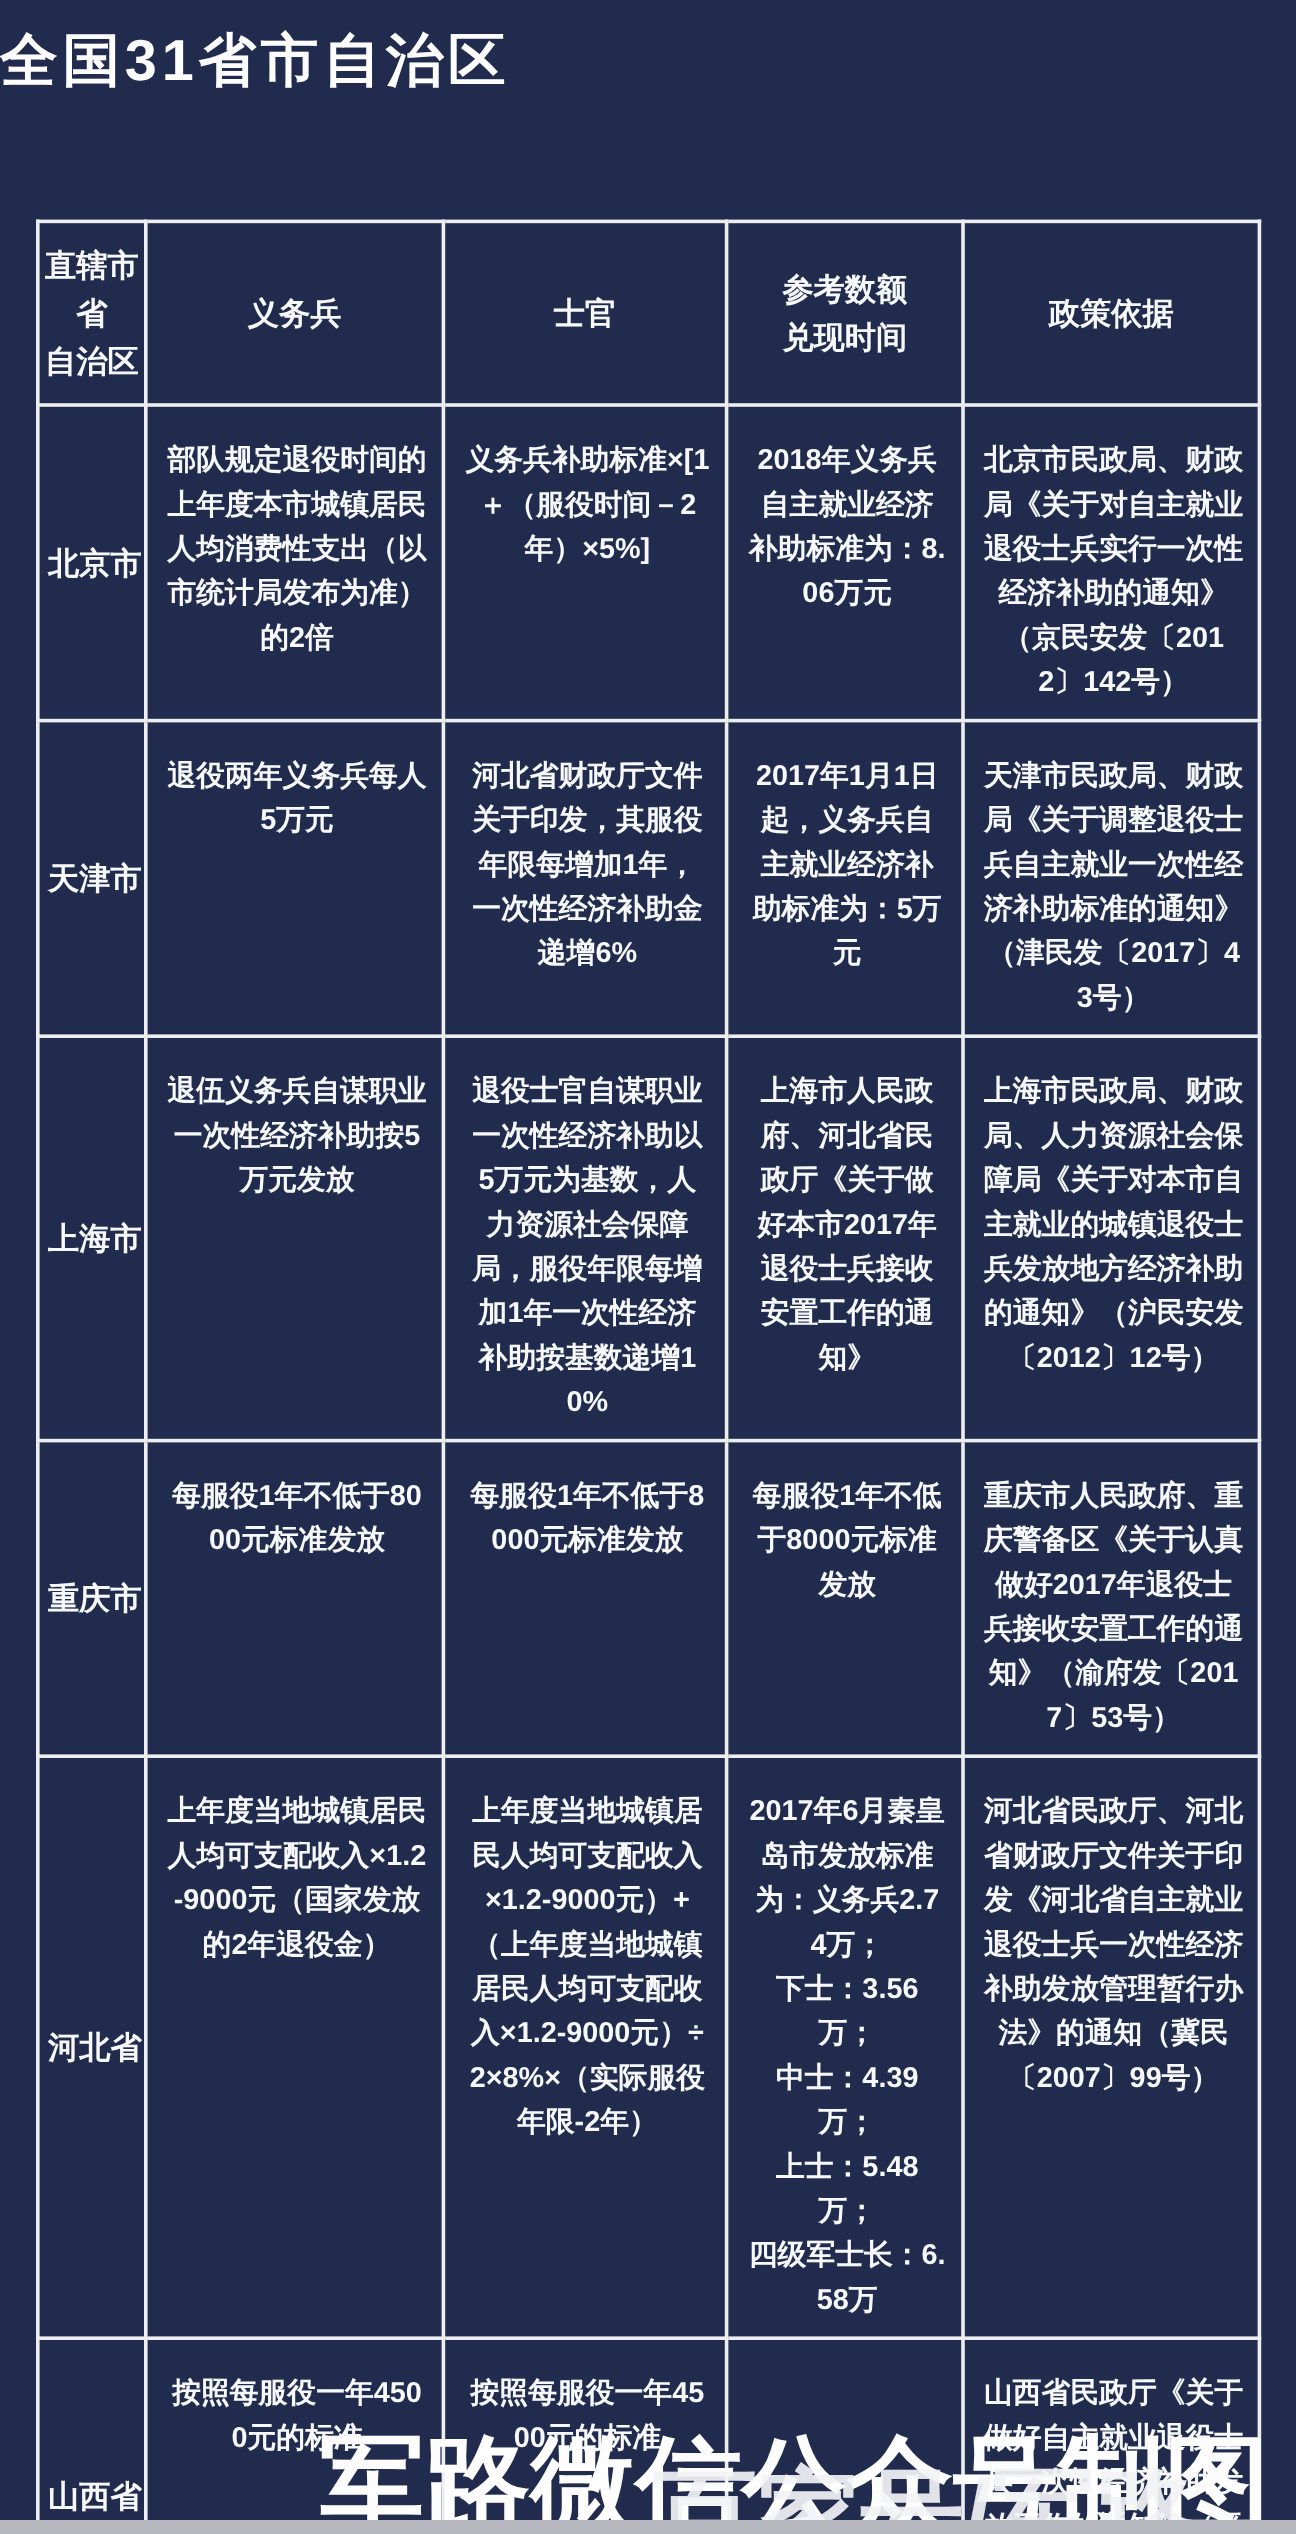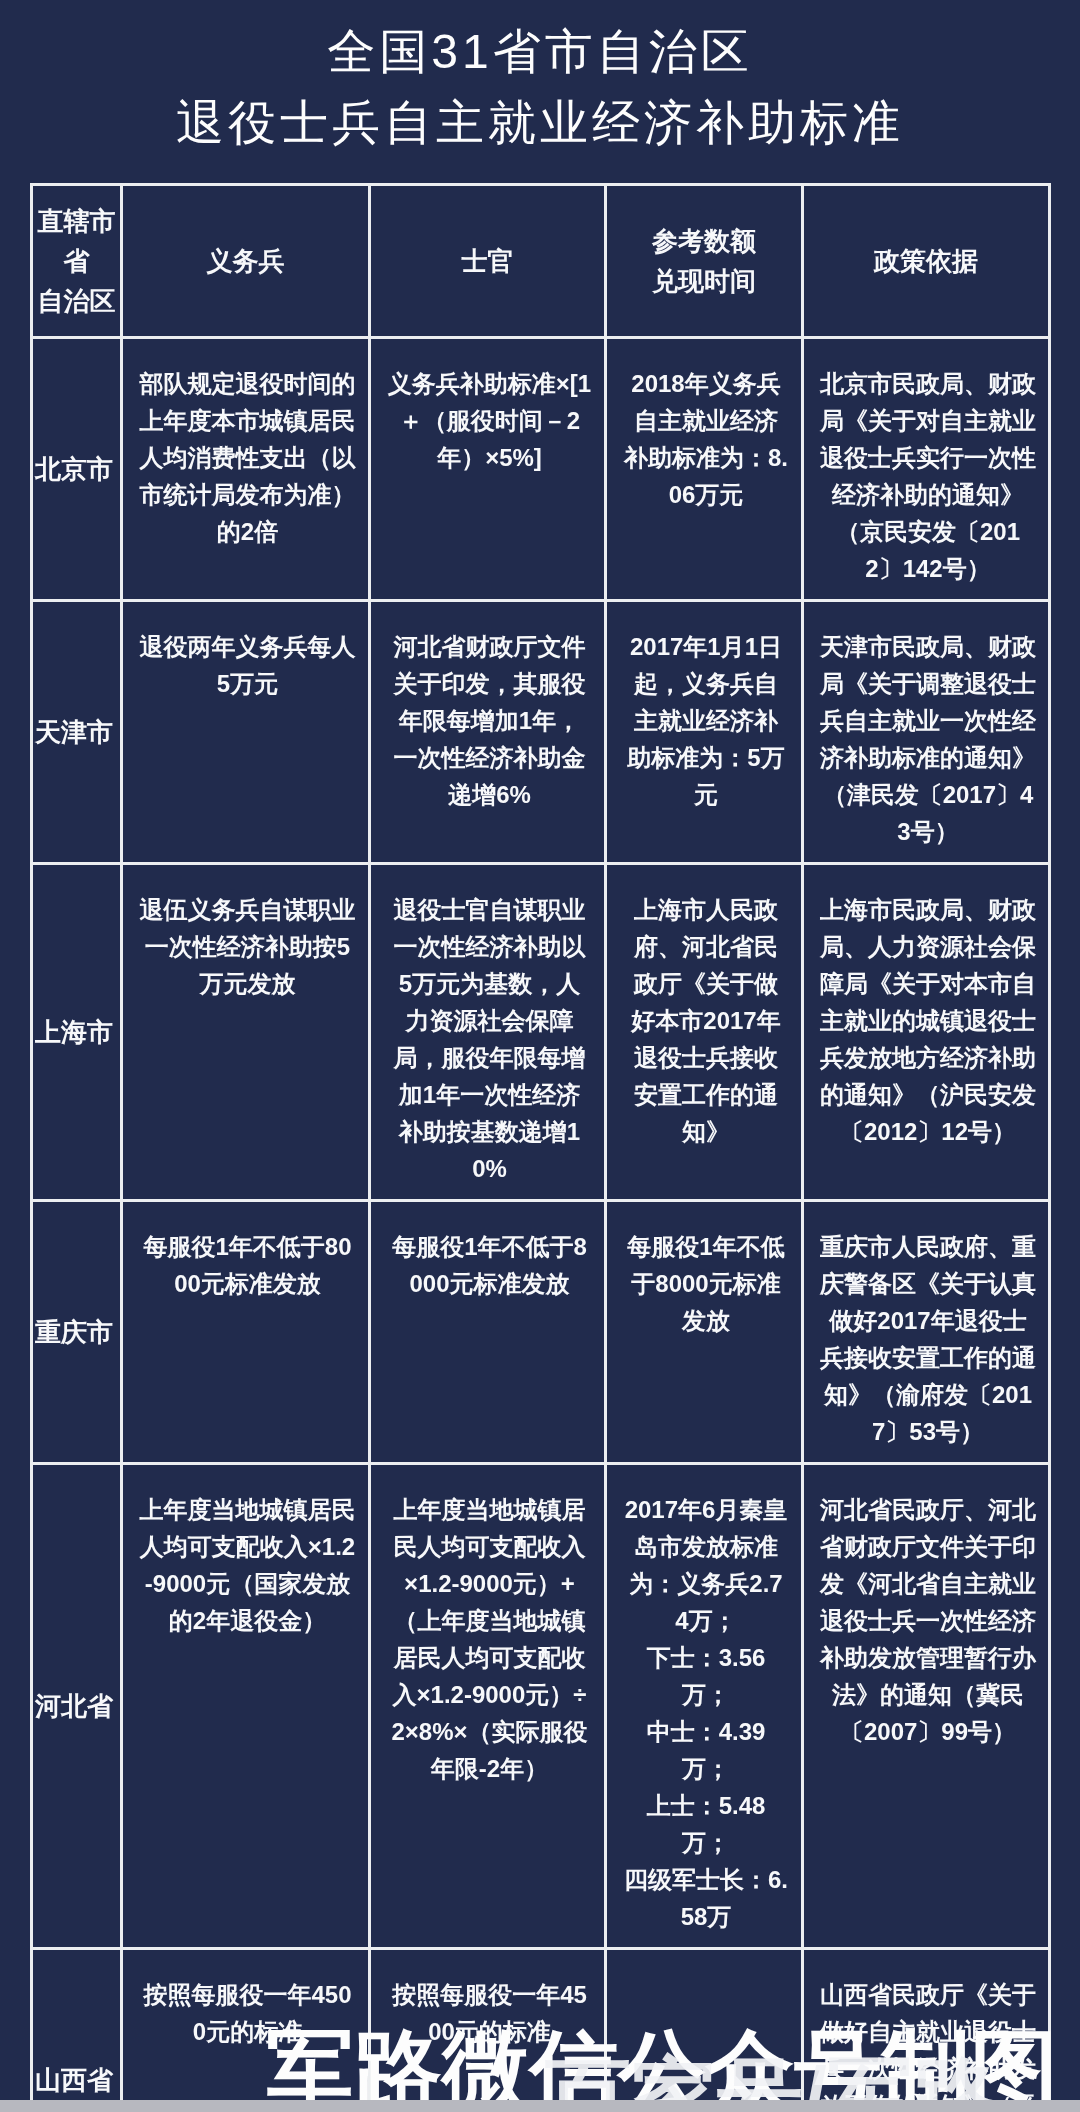--- a/index.html
+++ b/index.html
@@ -6,21 +6,21 @@
   body{
     position:relative;
     width:1080px;height:2112px;
     background:#212b4d;
     overflow:hidden;
     font-family:"Liberation Sans","DejaVu Sans",sans-serif;
     color:#ffffff;
   }
   .page-title{
     position:absolute;top:16px;left:0;width:100%;
-    text-align:center;font-weight:normal;color:#fdfdfd;
+    font-weight:bold;color:#fdfdfd;
   }
   .page-title .line{
     font-size:48px;line-height:71px;letter-spacing:4px;
   }
   table.grid{
     position:absolute;left:30px;top:183px;width:1018px;
     table-layout:fixed;border-collapse:collapse;
   }
   .grid th,.grid td{
     border:3px solid #eceef0;
@@ -31,21 +31,21 @@
   .grid th{
     vertical-align:middle;text-align:center;
     font-size:26px;line-height:40px;padding:6px 4px;
   }
   .grid td{
     vertical-align:top;text-align:center;
     font-size:24px;line-height:37px;
     padding:26px 12px 12px 16px;
   }
   .grid td.region{
-    vertical-align:middle;text-align:left;
+    vertical-align:middle;text-align:right;
     font-size:26px;padding:6px 2px;white-space:normal;
   }
   .watermark-main{
     position:absolute;left:266px;top:2012px;
     font-size:88px;font-weight:bold;color:#fdfdfd;
     white-space:nowrap;letter-spacing:0px;z-index:5;
   }
   .watermark-secondary{
     position:absolute;left:545px;top:2040px;
     font-size:86px;font-weight:bold;color:#f2f3f6;
@@ -54,21 +54,20 @@
   .footer-bar{
     position:absolute;left:0;top:2100px;width:1080px;height:12px;
     background:#b7b8bf;z-index:10;
   }
 </style>
 </head>
 <body>
 
 <div class="page-title">
   <div class="line">全国31省市自治区</div>
-  <div class="line">退役士兵自主就业经济补助标准</div>
 </div>
 
 <table class="grid">
   <colgroup>
     <col style="width:90px">
       <col style="width:248px">
       <col style="width:236px">
       <col style="width:197px">
       <col style="width:247px">
   </colgroup>

